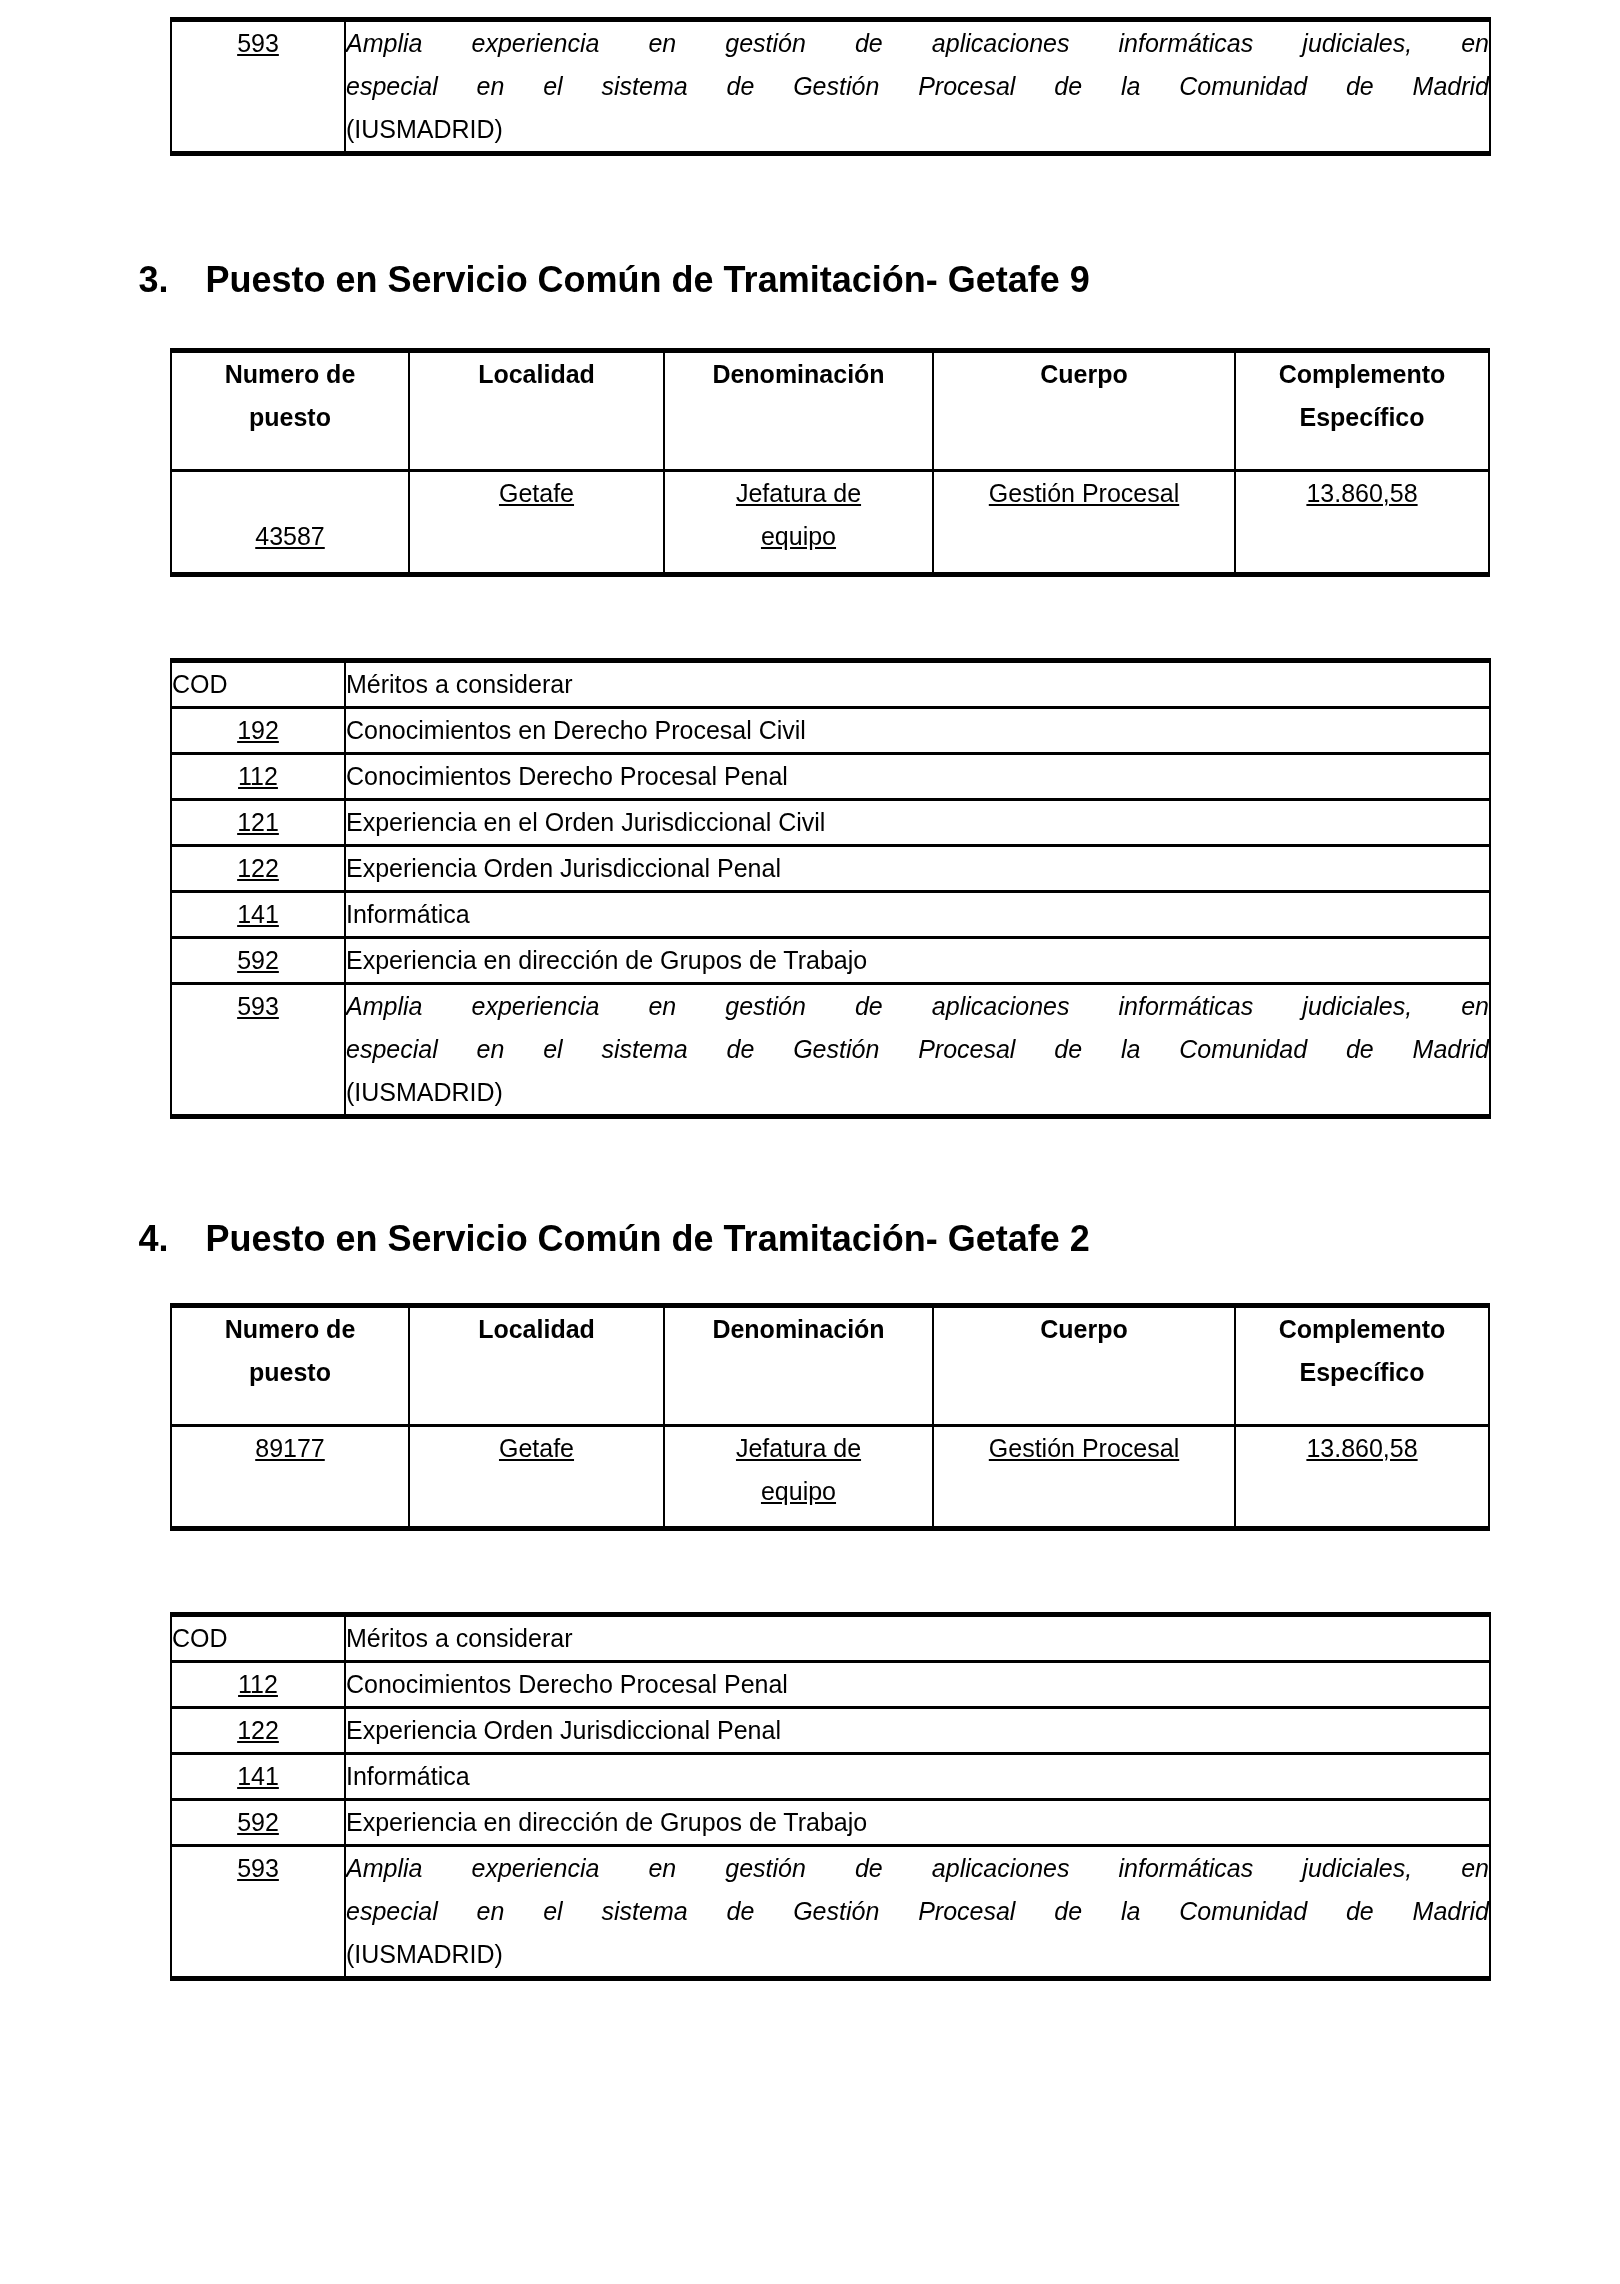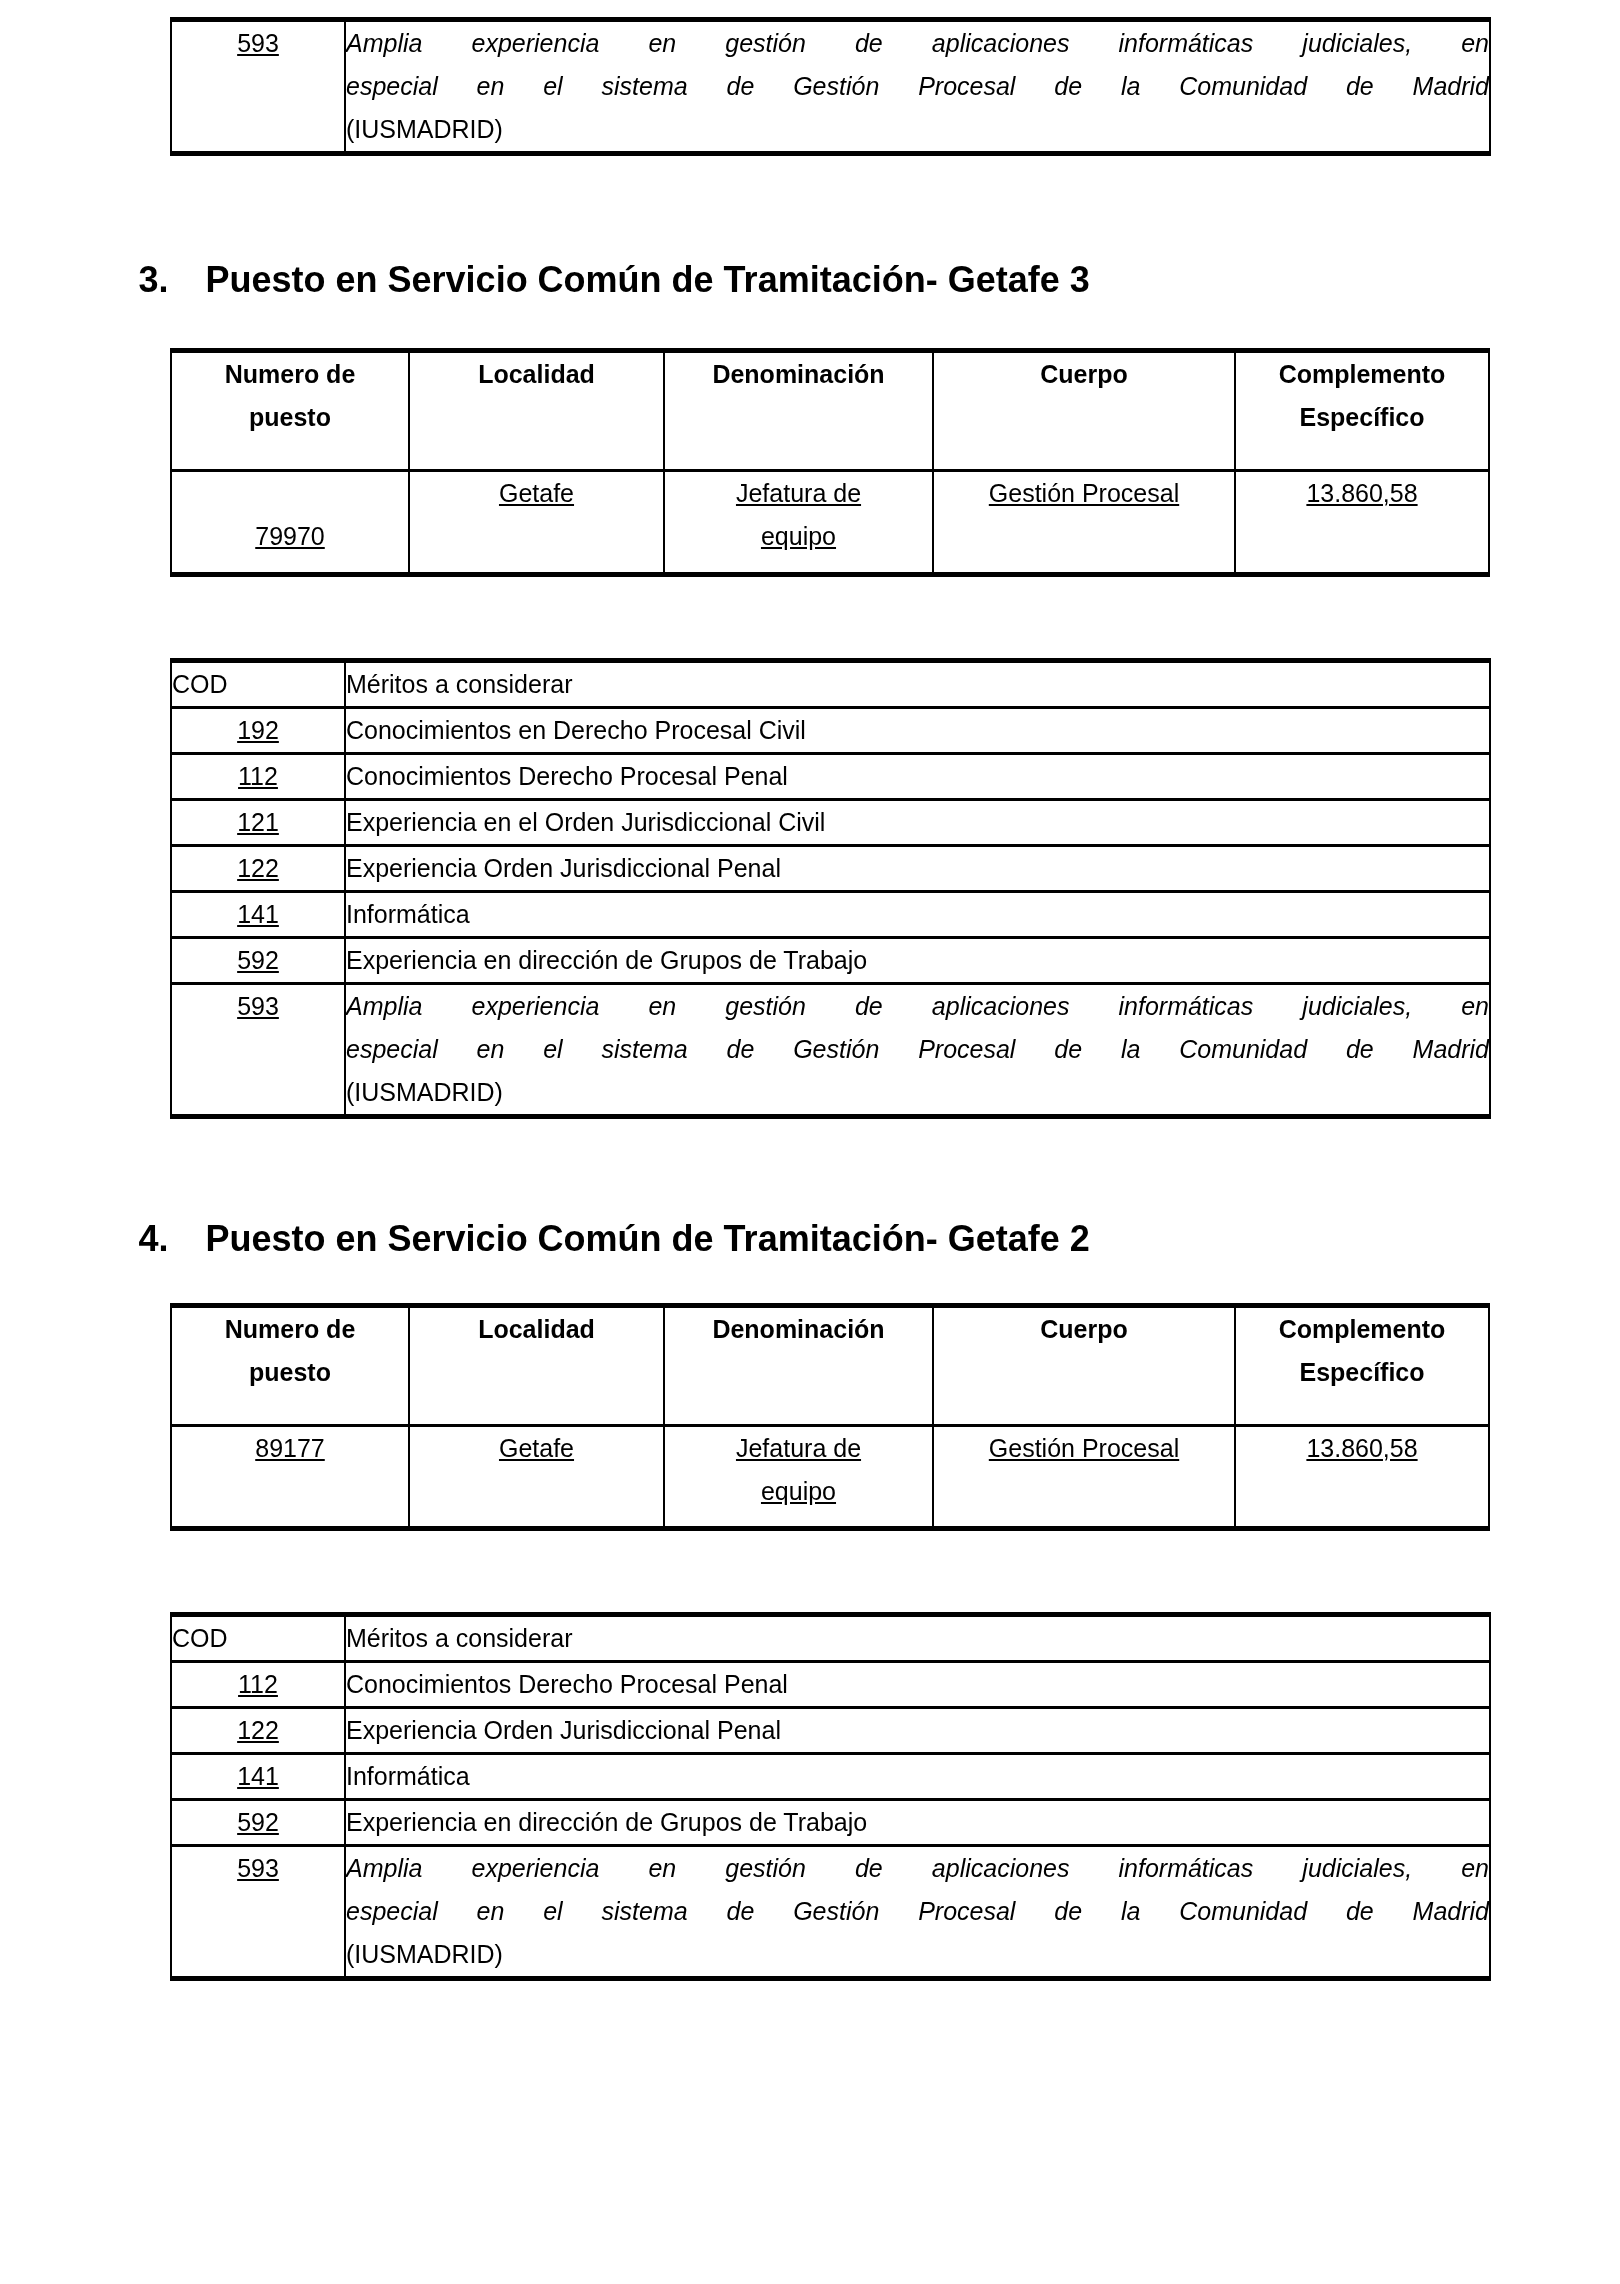--- a/index.html
+++ b/index.html
@@ -82,21 +82,21 @@
         <div class="line jline">Amplia experiencia en gestión de aplicaciones informáticas judiciales, en</div>
         <div class="line jline">especial en el sistema de Gestión Procesal de la Comunidad de Madrid</div>
         <div class="line">(IUSMADRID)</div>
       </td>
     </tr>
   </tbody>
     </table>
 
   <div class="heading mt-heading3">
     <span class="h-num">3.</span>
-    <span>Puesto en Servicio Común de Tramitación- Getafe 3</span>
+    <span>Puesto en Servicio Común de Tramitación- Getafe 9</span>
   </div>
 
   <table class="tbl info mt-tableA">
     <colgroup>
         <col class="ic1">
         <col class="ic2">
         <col class="ic3">
         <col class="ic4">
         <col class="ic5">
       </colgroup>
@@ -116,21 +116,21 @@
         <div class="line">Cuerpo</div>
       </td>
       <td>
         <div class="line">Complemento</div>
         <div class="line">Específico</div>
       </td>
     </tr>
     <tr class="info-data">
       <td>
         <div class="line"></div>
-        <div class="line">79970</div>
+        <div class="line">43587</div>
       </td>
       <td>
         <div class="line">Getafe</div>
       </td>
       <td>
         <div class="line">Jefatura de</div>
         <div class="line">equipo</div>
       </td>
       <td>
         <div class="line">Gestión Procesal</div>

